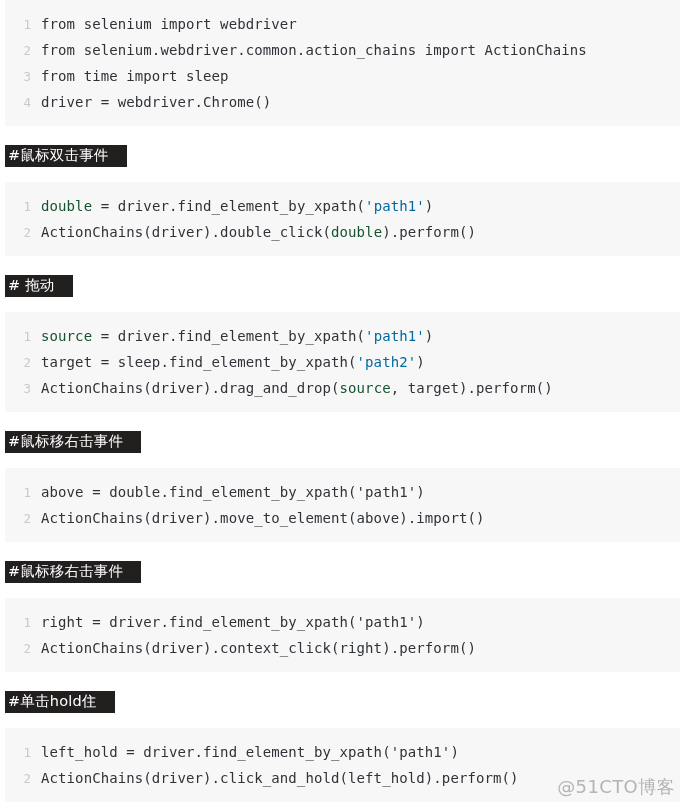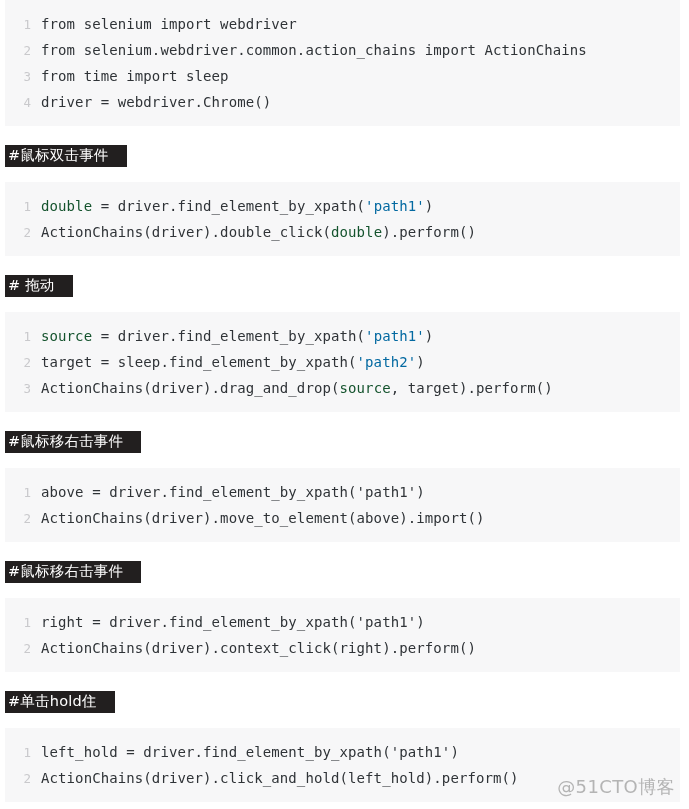--- a/index.html
+++ b/index.html
@@ -128,21 +128,21 @@
         <div class="code-line"><span class="line-no">1</span><span class="code-text"><span class="tok-var">source</span><span> = driver.find_element_by_xpath(</span><span class="tok-str">'path1'</span><span>)</span></span></div>
         <div class="code-line"><span class="line-no">2</span><span class="code-text"><span>target = sleep.find_element_by_xpath(</span><span class="tok-str">'path2'</span><span>)</span></span></div>
         <div class="code-line"><span class="line-no">3</span><span class="code-text"><span>ActionChains(driver).drag_and_drop(</span><span class="tok-var">source</span><span>, target).perform()</span></span></div>
       </div>
       <div class="gap-md"></div>
       <div class="heading-row">
         <span class="heading-text">#鼠标移右击事件</span>
       </div>
       <div class="gap-sm"></div>
       <div class="code-block">
-        <div class="code-line"><span class="line-no">1</span><span class="code-text"><span>above = driver.find_element_by_xpath('path1')</span></span></div>
+        <div class="code-line"><span class="line-no">1</span><span class="code-text"><span>above = double.find_element_by_xpath('path1')</span></span></div>
         <div class="code-line"><span class="line-no">2</span><span class="code-text"><span>ActionChains(driver).move_to_element(above).import()</span></span></div>
       </div>
       <div class="gap-md"></div>
       <div class="heading-row">
         <span class="heading-text">#鼠标移右击事件</span>
       </div>
       <div class="gap-sm"></div>
       <div class="code-block">
         <div class="code-line"><span class="line-no">1</span><span class="code-text"><span>right = driver.find_element_by_xpath('path1')</span></span></div>
         <div class="code-line"><span class="line-no">2</span><span class="code-text"><span>ActionChains(driver).context_click(right).perform()</span></span></div>

